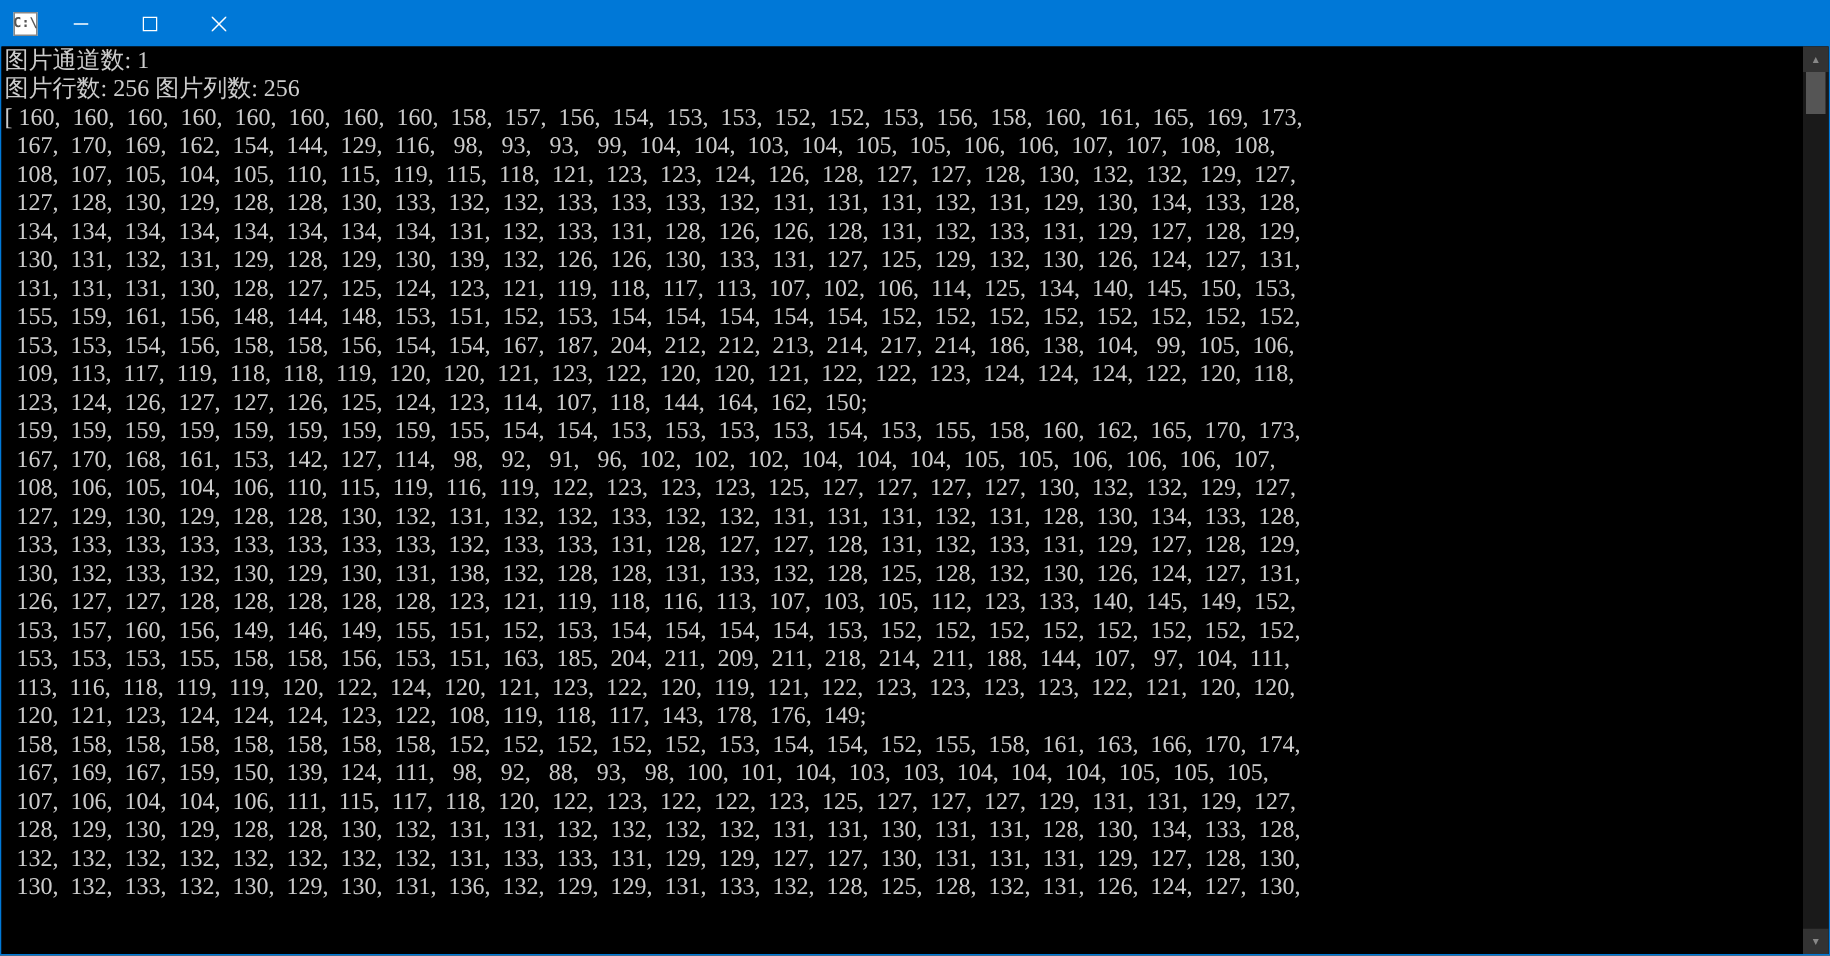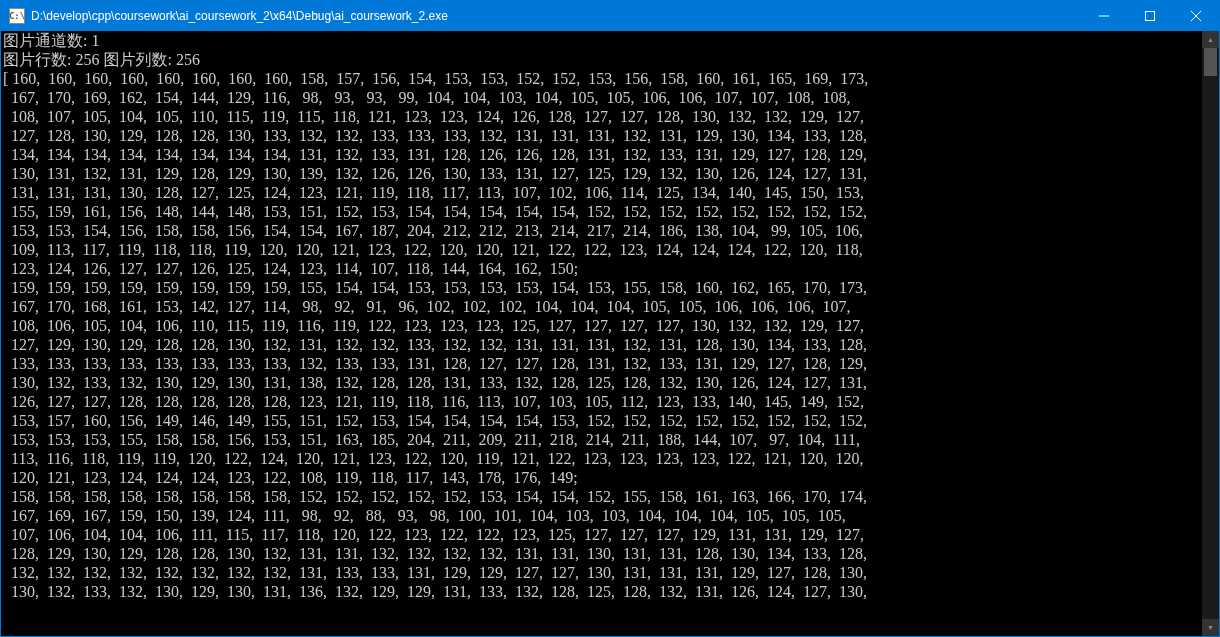--- a/index.html
+++ b/index.html
@@ -108,21 +108,20 @@
     height: 30px;
     background: #555;
   }
 </style>
 </head>
 <body>
 
 <div class="window">
   <div class="titlebar">
     <div class="icon">C:\</div>
-    <div class="title">D:\develop\cpp\coursework\ai_coursework_2\x64\Debug\ai_coursework_2.exe</div>
     <div class="win-controls">
       <div class="win-btn">
         <svg width="10" height="10" viewBox="0 0 10 10">
             <path d="M0 5 H10" stroke-width="1"></path>
           </svg>
       </div>
       <div class="win-btn">
         <svg width="10" height="10" viewBox="0 0 10 10">
             <rect x="0.5" y="0.5" width="9" height="9" stroke-width="1"></rect>
           </svg>

